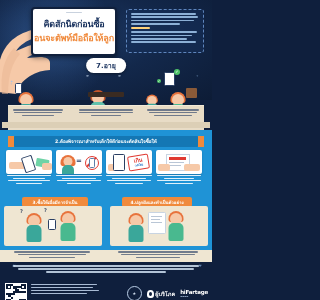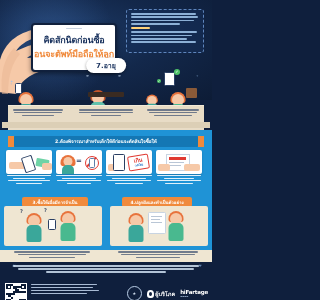--- a/index.html
+++ b/index.html
@@ -12,21 +12,21 @@
   .page{position:absolute;inset:0;overflow:hidden;}
 
   
   .hero{position:absolute;left:0;top:0;width:212px;height:100px;
         background:radial-gradient(ellipse at 35% 35%, #1d3a66 0%, #13284b 45%, #0d1c36 100%);
         overflow:hidden;}
   .hero-glow{position:absolute;left:-10px;top:-20px;width:140px;height:130px;
         background:radial-gradient(circle at 40% 45%, rgba(70,120,190,.38), rgba(70,120,190,0) 62%);}
 
   .hand{position:absolute;left:-6px;top:8px;width:78px;height:86px;}
-  .phone{position:absolute;left:31px;top:23px;width:82px;height:45px;
+  .phone{position:absolute;left:31px;top:7px;width:82px;height:45px;
          background:#ffffff;border-radius:4px;border:2.5px solid #10203c;
          box-shadow:0 2px 5px rgba(0,0,0,.45);}
   .phone-notch{position:absolute;left:50%;top:2.5px;transform:translateX(-50%);
          width:16px;height:1.6px;border-radius:1px;background:#c9d2de;}
   .title1{position:absolute;left:0;right:0;top:11px;text-align:center;
          font-size:9px;font-weight:700;color:#17305c;letter-spacing:-.2px;line-height:1;}
   .title2{position:absolute;left:0;right:0;top:25px;text-align:center;
          font-size:9px;font-weight:700;color:#f08a3c;letter-spacing:-.2px;line-height:1;}
 
   .infobox{position:absolute;left:126px;top:9px;width:78px;height:44px;

